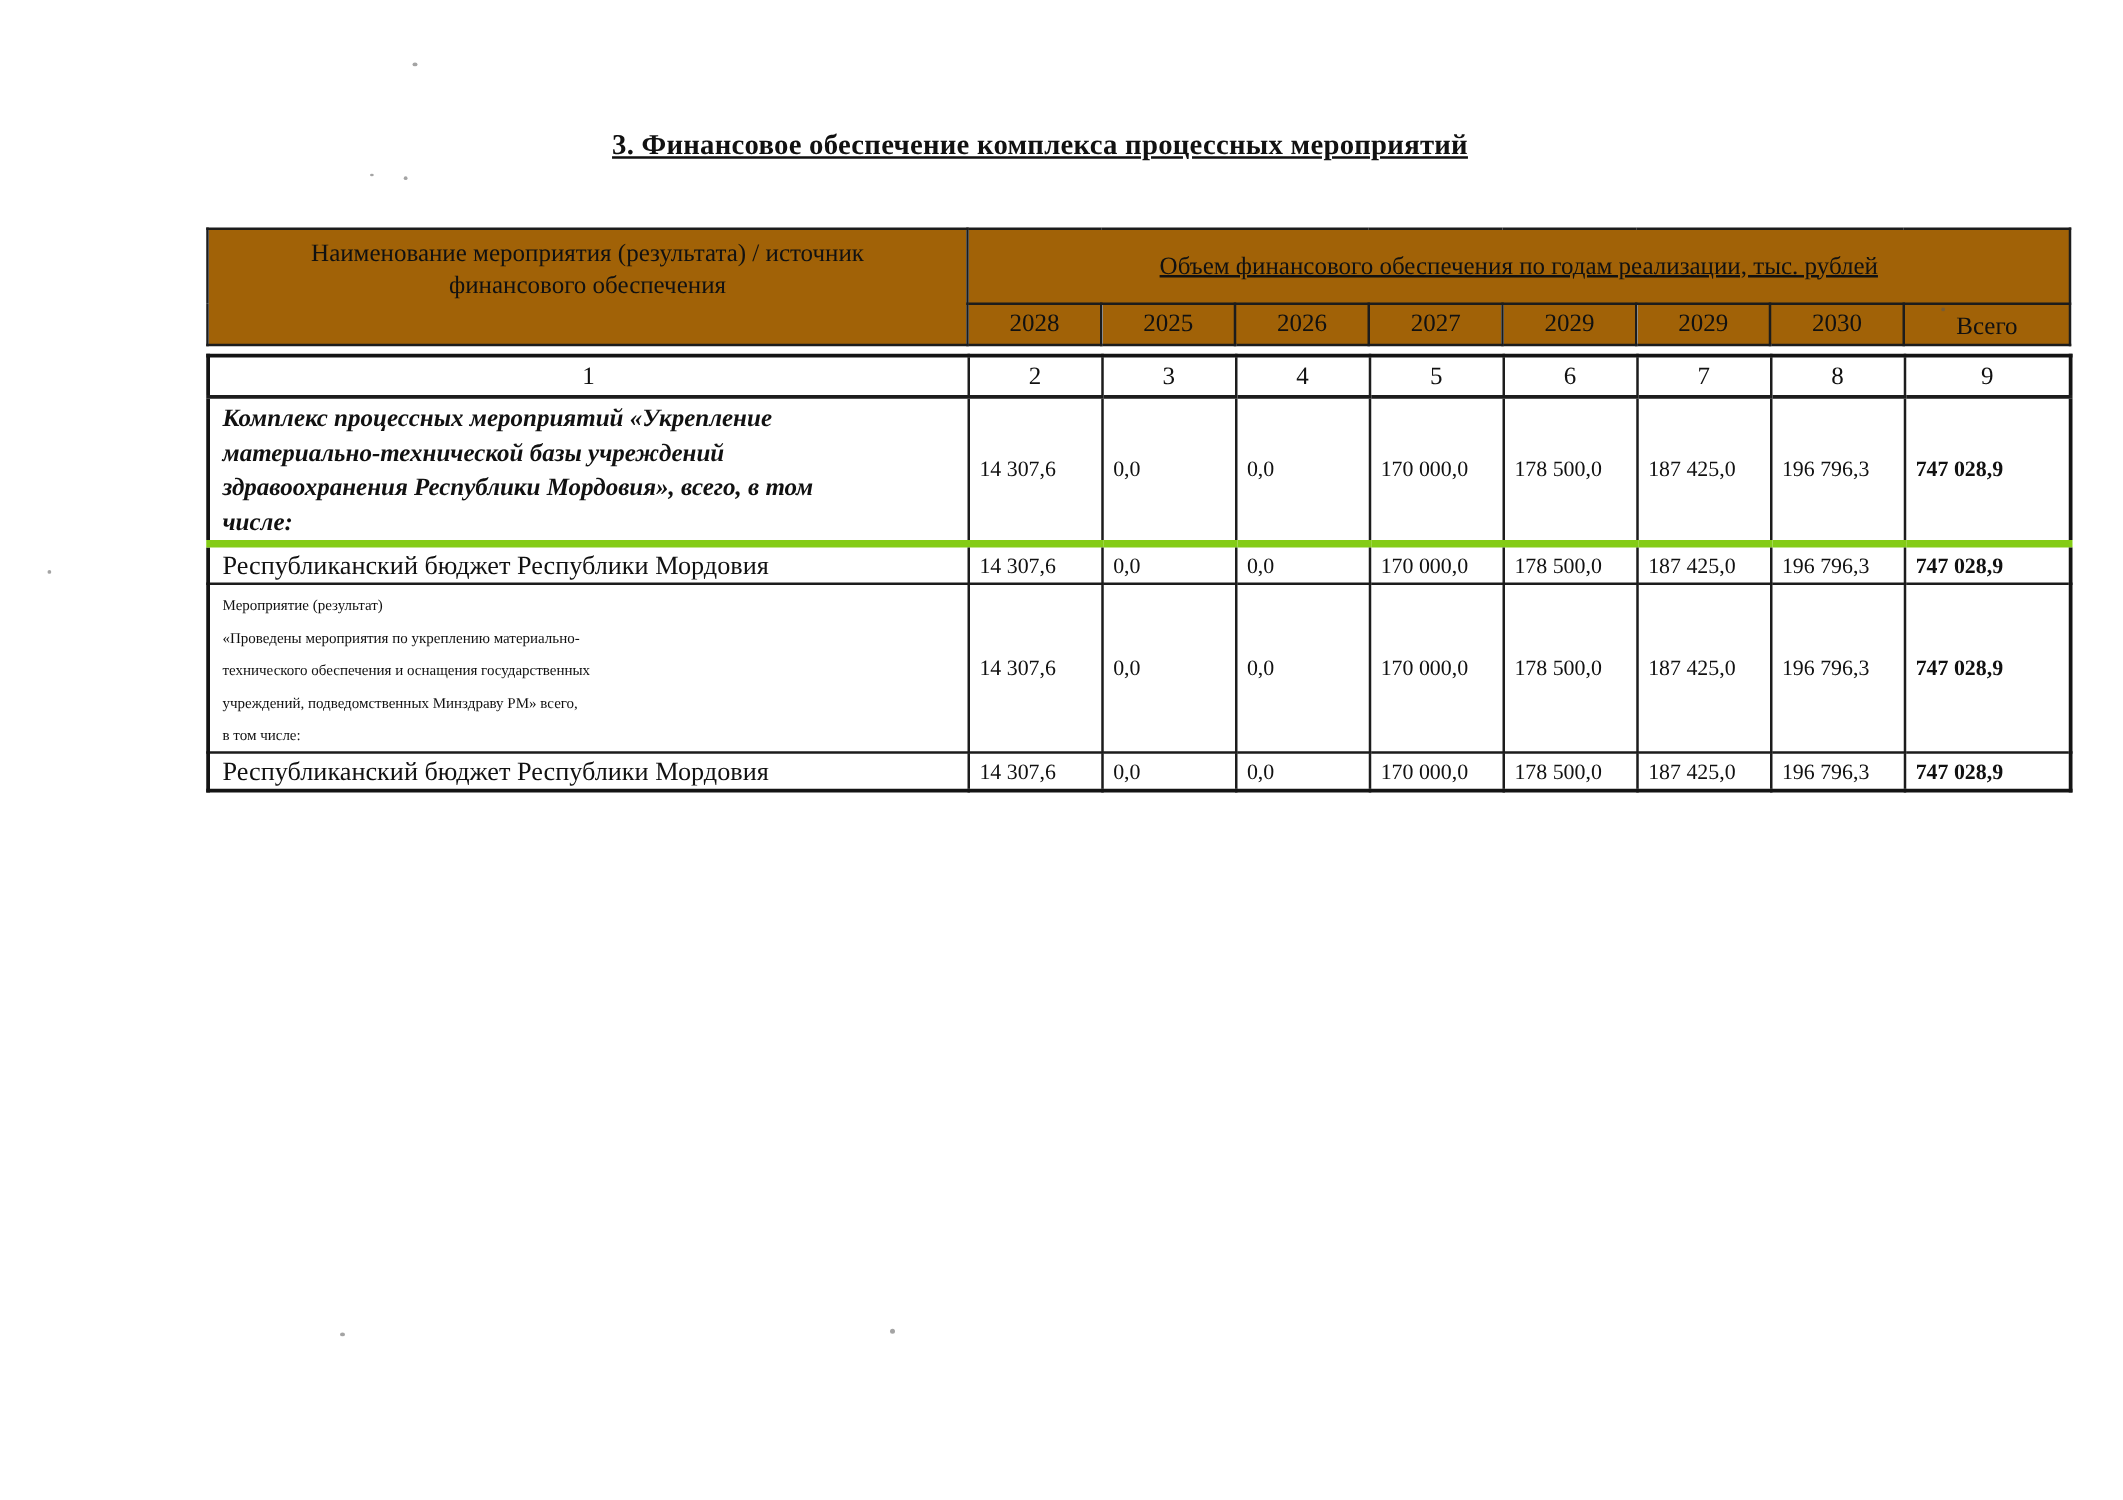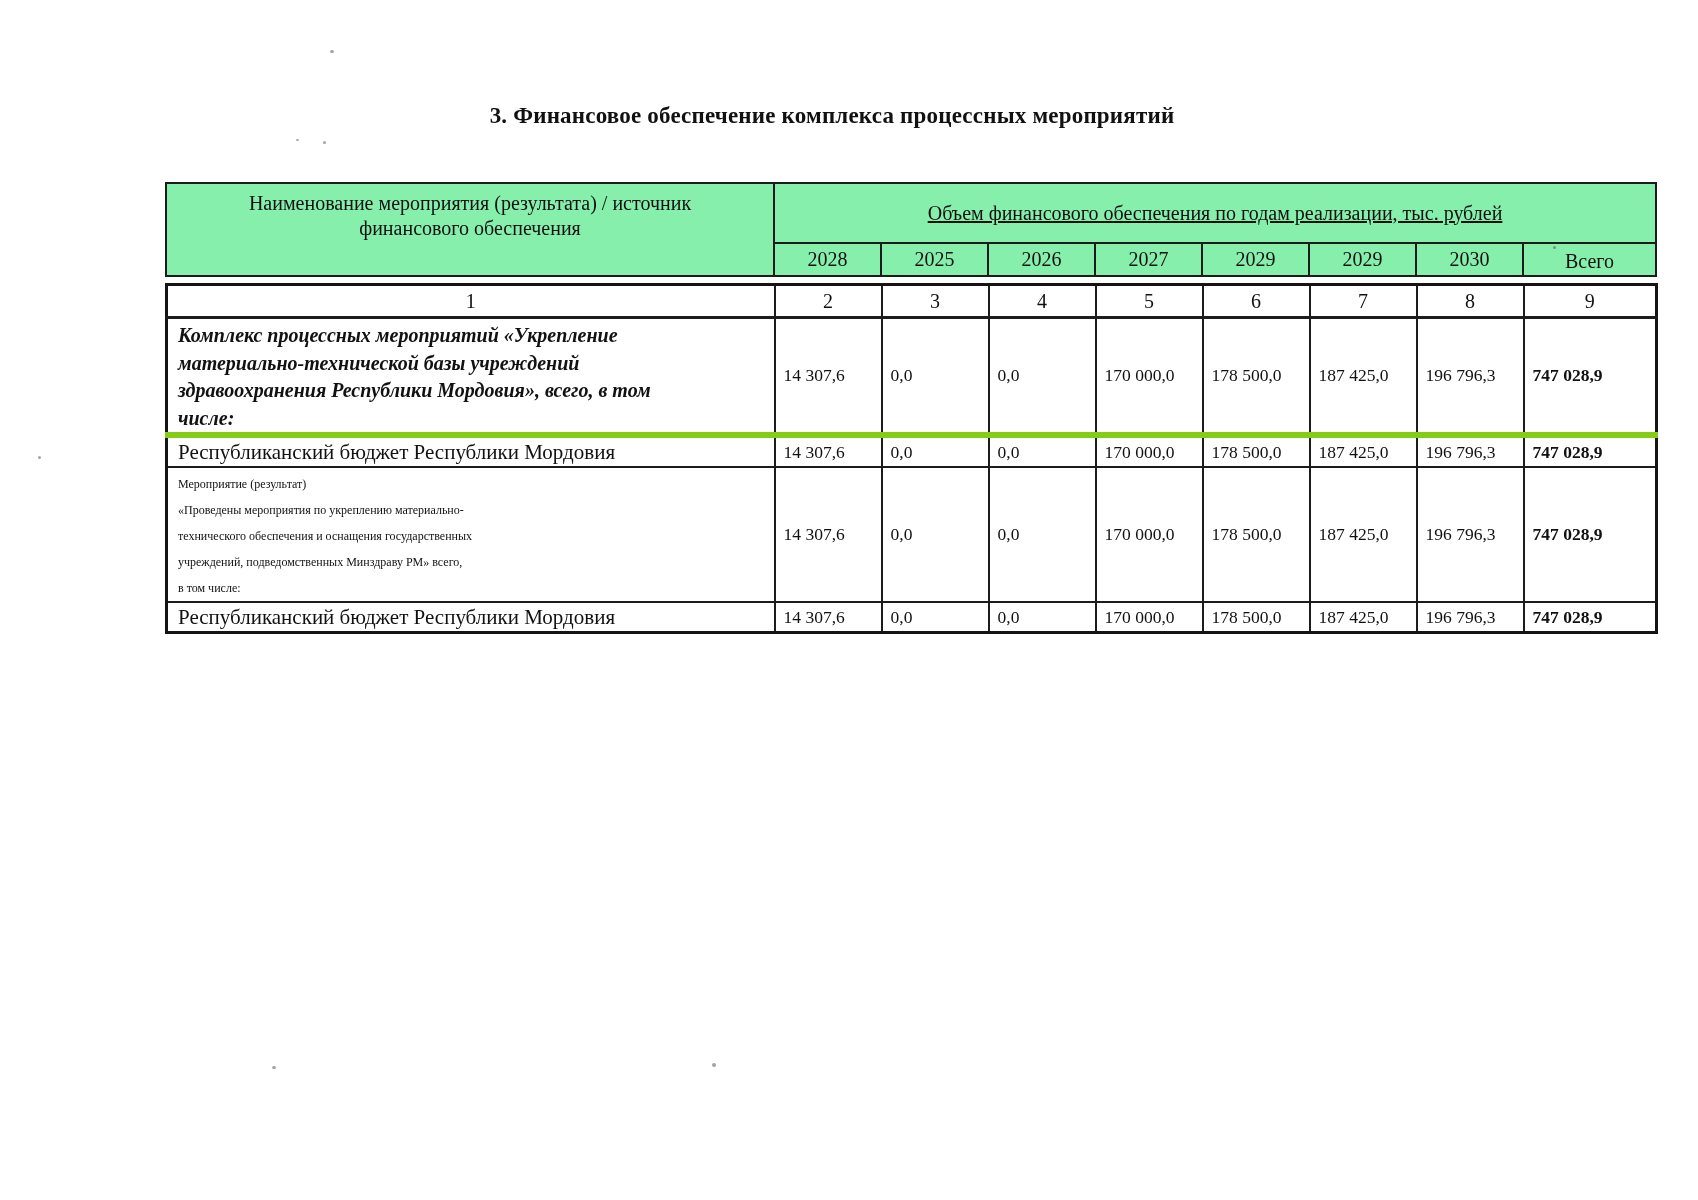--- a/index.html
+++ b/index.html
@@ -17,37 +17,38 @@
   }
   .page-title {
     position: absolute;
     left: 165px;
     top: 103px;
     width: 1334px;
     text-align: center;
     font-size: 23px;
     font-weight: bold;
     letter-spacing: 0.2px;
+    text-decoration: underline;
   }
   table {
     border-collapse: collapse;
     table-layout: fixed;
   }
   td {
     border: 2px solid #1c1c1c;
     overflow: hidden;
   }
   
   .tbl-head {
     position: absolute;
     left: 165px;
     top: 182px;
     width: 1490px;
   }
-  .tbl-head td { background: #86efac; }
+  .tbl-head td { background: #a16207; }
   .name-h {
     text-align: center;
     vertical-align: top;
     font-size: 20px;
     line-height: 25px;
     padding-top: 7px;
     white-space: pre-line;
   }
   .span-h {
     text-align: center;

